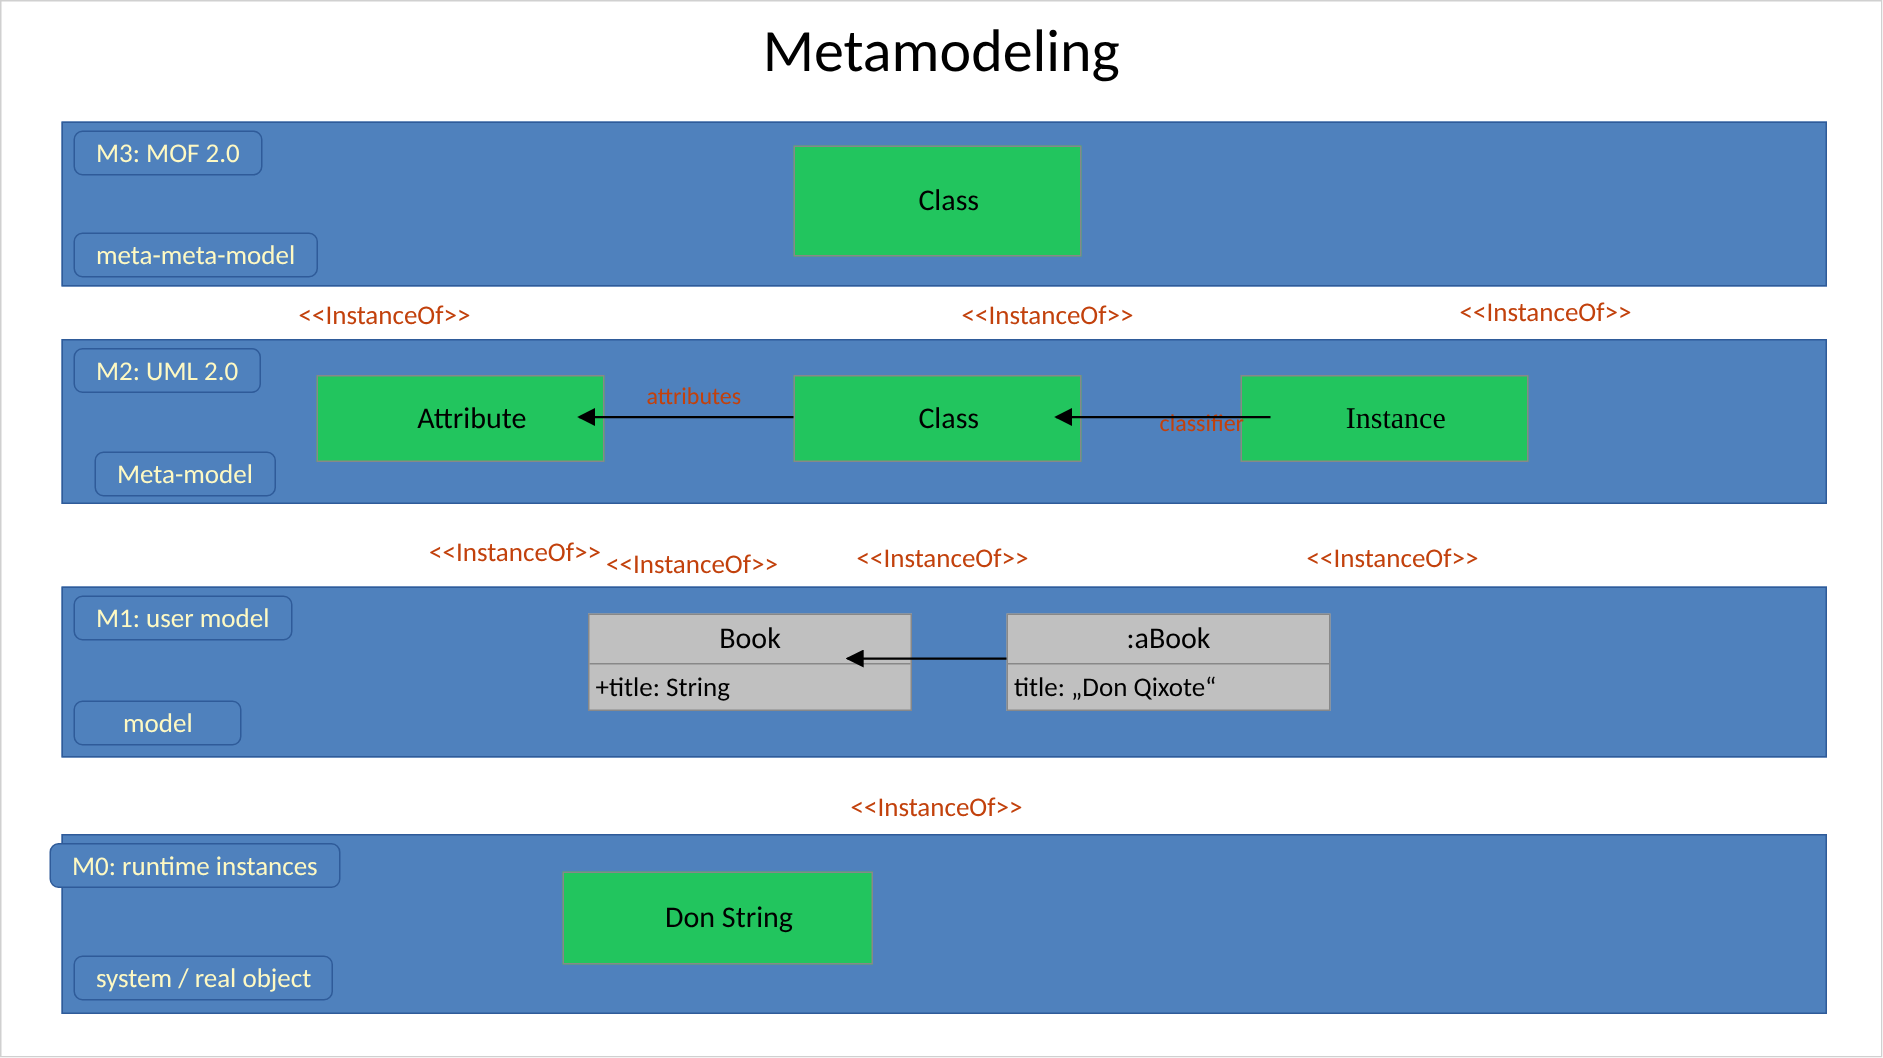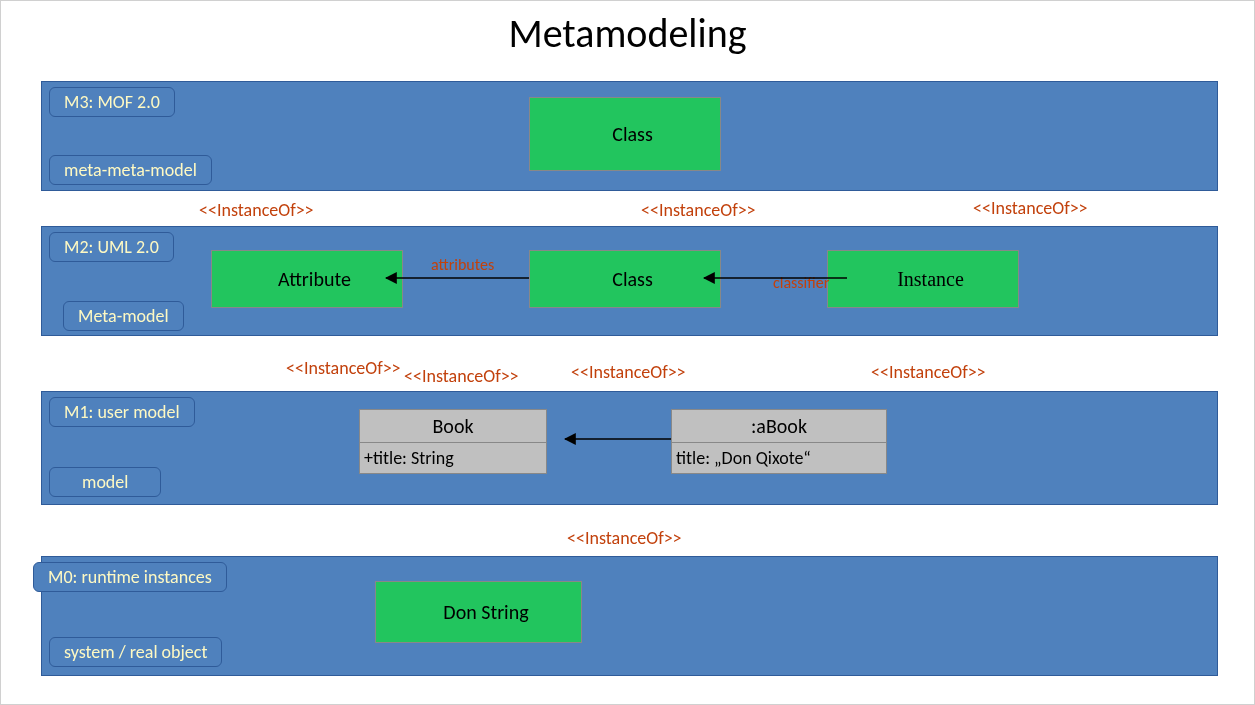--- a/index.html
+++ b/index.html
@@ -111,21 +111,21 @@
   <div class="anno small" style="left:750px; top:272px;margin-left:22px;">classifier</div>
 
   <div class="anno" style="left:285px; top:356px;">&lt;&lt;InstanceOf&gt;&gt;</div>
   <div class="anno" style="left:403px; top:364px;">&lt;&lt;InstanceOf&gt;&gt;</div>
   <div class="anno" style="left:570px; top:360px;">&lt;&lt;InstanceOf&gt;&gt;</div>
   <div class="anno" style="left:870px; top:360px;">&lt;&lt;InstanceOf&gt;&gt;</div>
 
   <div class="layer" style="left:40px; top:390px; width:1175px; height:112px;"></div>
   <div class="tag" style="left:48px; top:396px;">M1: user model</div>
   <div class="tag" style="left:48px; top:466px; padding-left:32px; padding-right:32px;">model</div>
-  <div class="classbox" style="left:358px; top:408px; width:188px;">
+  <div class="classbox" style="left:391px; top:408px; width:216px;">
     <div class="hdr">Book</div>
     <div class="body">+title: String</div>
   </div>
   <div class="classbox" style="left:670px; top:408px; width:216px;">
     <div class="hdr">:aBook</div>
     <div class="body">title: „Don Qixote“</div>
   </div>
 
   <div class="anno" style="left:566px; top:526px;">&lt;&lt;InstanceOf&gt;&gt;</div>
 

